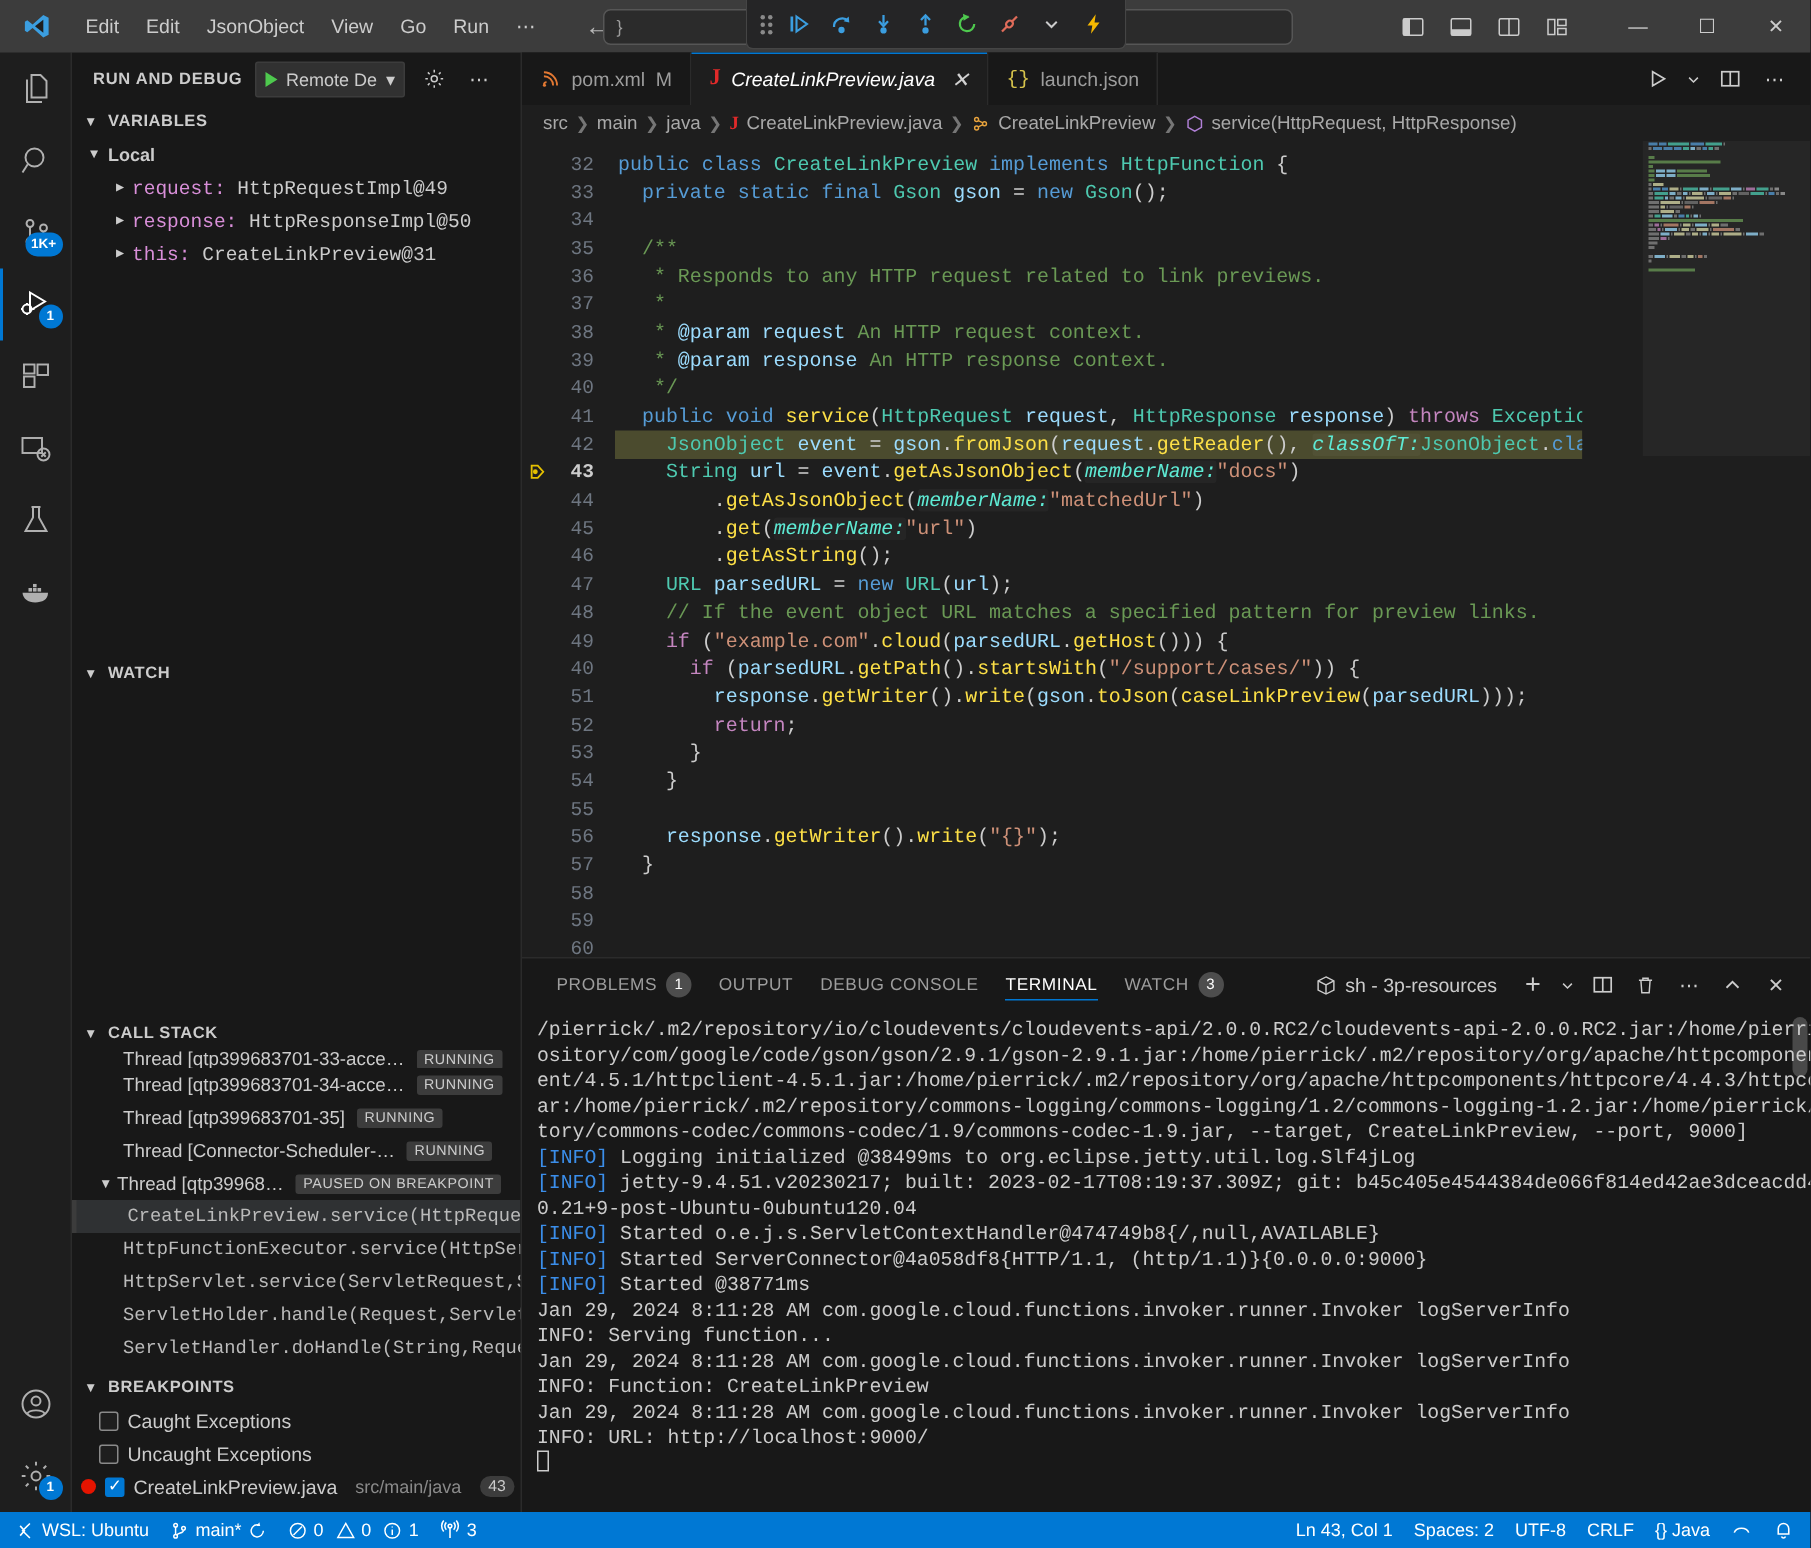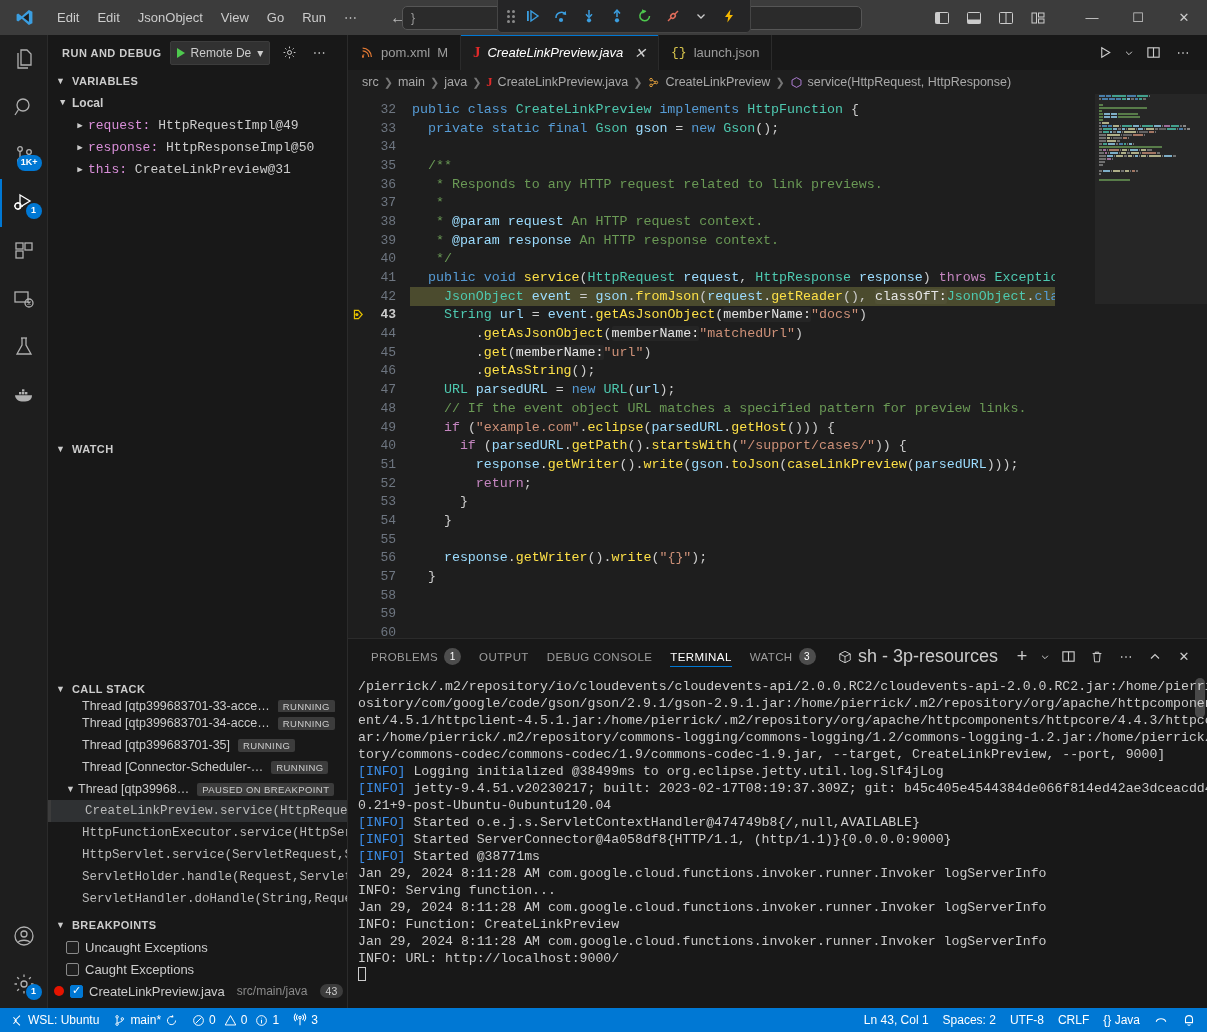--- a/index.html
+++ b/index.html
@@ -176,38 +176,38 @@
   
   .k { color: #569cd6; }     
   .kp { color: #c586c0; }    
   .t { color: #4ec9b0; }     
   .f { color: #fde047; }     
   .s { color: #ce9178; }     
   .c { color: #6a9955; }     
   .v { color: #9cdcfe; }     
   .p { color: #cccccc; }     
   .an { color: #dcdcaa; }    
-  .hint { color: #e5e5e5; background: rgba(255,255,255,.035); border-radius: 2px; }
+  .hint { color: #5eead4; background: rgba(255,255,255,.035); border-radius: 2px; font-style: italic; }
   .inlineval { background: #4b4b2e; color: #c8c8a0; padding: 0 3px; border-radius: 2px; }
 
   
   .panel { height: 370px; flex: 0 0 370px; background: #181818; display: flex; flex-direction: column;
     border-top: 1px solid #2b2b2b; }
   .panel-head { height: 35px; display: flex; align-items: center; padding-left: 14px; flex: 0 0 35px; }
   .ptab {
     font-size: 11.5px; letter-spacing: .4px; color: #9d9d9d; padding: 0 9px; height: 35px;
     display: flex; align-items: center; gap: 6px; cursor: pointer; position: relative;
   }
   .ptab.active { color: #ffffff; }
   .ptab.active:after { content: ""; position: absolute; left: 9px; right: 9px; bottom: 7px;
     height: 1px; background: #0078d4; }
   .pbadge { background: #4d4d4d; color: #ffffff; border-radius: 9px; font-size: 10px;
     min-width: 17px; height: 17px; line-height: 17px; text-align: center; padding: 0 4px; }
   .panel-actions { margin-left: auto; display: flex; align-items: center; gap: 3px; padding-right: 10px; }
-  .term-name { display: flex; align-items: center; gap: 6px; font-size: 18px; color: #cccccc;
+  .term-name { display: flex; align-items: center; gap: 6px; font-size: 13px; color: #cccccc;
     margin-right: 8px; }
   .pa { width: 26px; height: 26px; display: flex; align-items: center; justify-content: center;
     border-radius: 4px; cursor: pointer; color: #cccccc; }
   .terminal {
     flex: 1; padding: 4px 0 0 10px; overflow: hidden; font-family: "Liberation Mono", monospace;
     font-size: 13.2px; line-height: 17px; color: #cccccc; position: relative; background: #181818;
   }
   .tline { white-space: pre; }
   .info { color: #3b8eea; }
   .cursor-blk { display: inline-block; width: 8px; height: 14px; border: 1px solid #cccccc;
@@ -543,25 +543,25 @@
       </div>
 
       <div class="section">
         <div class="sec-head">
           <span class="chev">▼</span>
           <span>BREAKPOINTS</span>
         </div>
         <div class="sec-body">
           <div class="bprow">
             <span class="cbx"></span>
-            <span>Uncaught Exceptions</span>
+            <span>Caught Exceptions</span>
           </div>
           <div class="bprow">
             <span class="cbx"></span>
-            <span>Caught Exceptions</span>
+            <span>Uncaught Exceptions</span>
           </div>
           <div class="bprow" style="padding-left:6px;">
             <span class="bpdot"></span>
             <span class="cbx checked"></span>
             <span>CreateLinkPreview.java</span>
             <span class="bp-path">src/main/java</span>
             <span class="bp-line">43</span>
           </div>
         </div>
       </div>
@@ -748,21 +748,21 @@
               <div class="cline"><span class="c">   * </span><span class="v">@param </span><span class="v">response</span><span class="c"> An HTTP response context.</span></div>
               <div class="cline"><span class="c">   */</span></div>
               <div class="cline"><span class="p">  </span><span class="k">public </span><span class="k">void </span><span class="f">service</span><span class="p">(</span><span class="t">HttpRequest </span><span class="v">request</span><span class="p">, </span><span class="t">HttpResponse </span><span class="v">response</span><span class="p">) </span><span class="kp">throws </span><span class="t">Exception </span><span class="p">{ </span><span class="inlineval">requ</span></div>
               <div class="cline hl"><span class="p">    </span><span class="t">JsonObject </span><span class="v">event</span><span class="p"> = </span><span class="v">gson</span><span class="p">.</span><span class="f">fromJson</span><span class="p">(</span><span class="v">request</span><span class="p">.</span><span class="f">getReader</span><span class="p">(), </span><span class="hint">classOfT:</span><span class="t">JsonObject</span><span class="p">.</span><span class="k">class</span><span class="p">); </span></div>
               <div class="cline"><span class="p">    </span><span class="t">String </span><span class="v">url</span><span class="p"> = </span><span class="v">event</span><span class="p">.</span><span class="f">getAsJsonObject</span><span class="p">(</span><span class="hint">memberName:</span><span class="s">"docs"</span><span class="p">)</span></div>
               <div class="cline"><span class="p">        .</span><span class="f">getAsJsonObject</span><span class="p">(</span><span class="hint">memberName:</span><span class="s">"matchedUrl"</span><span class="p">)</span></div>
               <div class="cline"><span class="p">        .</span><span class="f">get</span><span class="p">(</span><span class="hint">memberName:</span><span class="s">"url"</span><span class="p">)</span></div>
               <div class="cline"><span class="p">        .</span><span class="f">getAsString</span><span class="p">();</span></div>
               <div class="cline"><span class="p">    </span><span class="t">URL </span><span class="v">parsedURL</span><span class="p"> = </span><span class="k">new </span><span class="t">URL</span><span class="p">(</span><span class="v">url</span><span class="p">);</span></div>
               <div class="cline"><span class="c">    // If the event object URL matches a specified pattern for preview links.</span></div>
-              <div class="cline"><span class="p">    </span><span class="kp">if </span><span class="p">(</span><span class="s">"example.com"</span><span class="p">.</span><span class="f">eclipse</span><span class="p">(</span><span class="v">parsedURL</span><span class="p">.</span><span class="f">getHost</span><span class="p">())) {</span></div>
+              <div class="cline"><span class="p">    </span><span class="kp">if </span><span class="p">(</span><span class="s">"example.com"</span><span class="p">.</span><span class="f">cloud</span><span class="p">(</span><span class="v">parsedURL</span><span class="p">.</span><span class="f">getHost</span><span class="p">())) {</span></div>
               <div class="cline"><span class="p">      </span><span class="kp">if </span><span class="p">(</span><span class="v">parsedURL</span><span class="p">.</span><span class="f">getPath</span><span class="p">().</span><span class="f">startsWith</span><span class="p">(</span><span class="s">"/support/cases/"</span><span class="p">)) {</span></div>
               <div class="cline"><span class="p">        </span><span class="v">response</span><span class="p">.</span><span class="f">getWriter</span><span class="p">().</span><span class="f">write</span><span class="p">(</span><span class="v">gson</span><span class="p">.</span><span class="f">toJson</span><span class="p">(</span><span class="f">caseLinkPreview</span><span class="p">(</span><span class="v">parsedURL</span><span class="p">)));</span></div>
               <div class="cline"><span class="p">        </span><span class="kp">return</span><span class="p">;</span></div>
               <div class="cline"><span class="p">      }</span></div>
               <div class="cline"><span class="p">    }</span></div>
               <div class="cline"></div>
               <div class="cline"><span class="p">    </span><span class="v">response</span><span class="p">.</span><span class="f">getWriter</span><span class="p">().</span><span class="f">write</span><span class="p">(</span><span class="s">"{}"</span><span class="p">);</span></div>
               <div class="cline"><span class="p">  }</span></div>
               <div class="cline"></div>
             </div>

